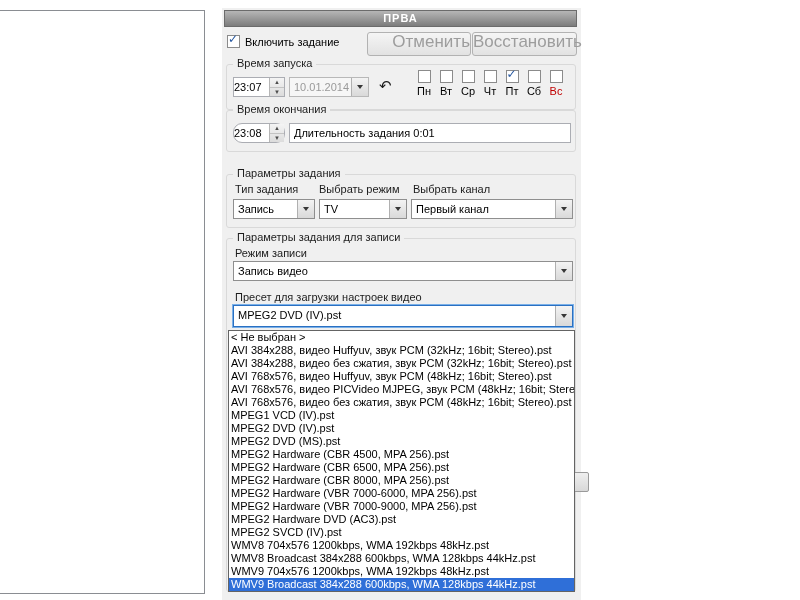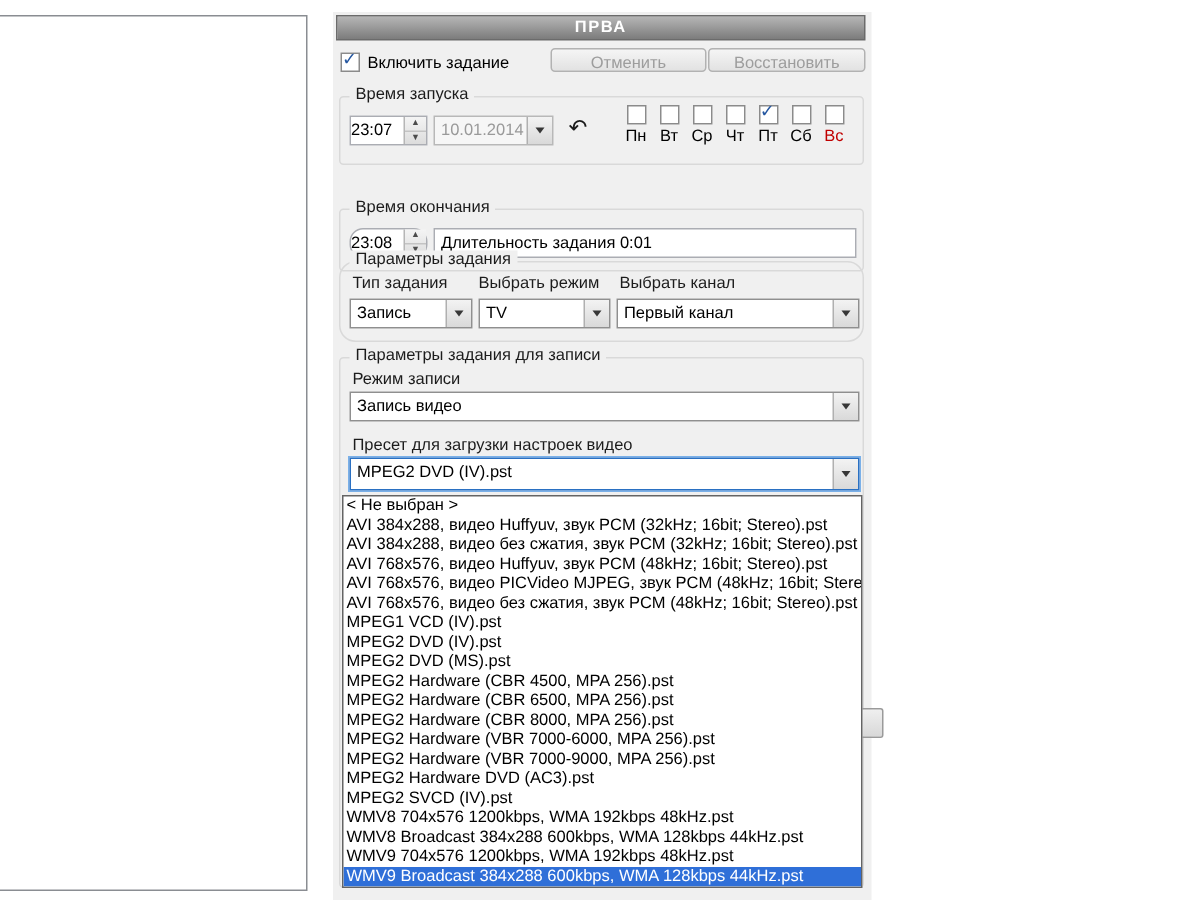--- a/index.html
+++ b/index.html
@@ -37,41 +37,41 @@
   }
   .cb .check{
     position:absolute;left:0px;top:-4px;font-size:12px;line-height:14px;
     color:#2456a0;font-weight:bold;
   }
 
   .enable-cb{position:absolute;left:5px;top:27px;}
   .enable-label{position:absolute;left:23px;top:28px;}
 
   .btn{
-    position:absolute;height:16px;
+    position:absolute;height:24px;
     background:linear-gradient(#f5f5f5,#e2e2e2);
     border:1px solid #b2b2b2;border-radius:3px;
-    color:#9d9d9d;text-align:center;line-height:18px;
-    font-size:11px;
+    color:#9d9d9d;text-align:right;line-height:18px;
+    font-size:17px;
   }
   .btn-cancel{left:145px;top:24px;width:104px;}
   .btn-restore{left:250px;top:24px;width:105px;}
 
   
   .group{
     position:absolute;border:1px solid #d9d9d9;border-radius:3px;
     background:transparent;
   }
   .group-label{
     position:absolute;top:-8px;left:6px;background:#f0f0f0;padding:0 4px;
     color:#1c1c1c;white-space:nowrap;
   }
   .g1{left:4px;top:56px;width:350px;height:46px;}
-  .g2{left:4px;top:131px;width:350px;height:42px;}
-  .g3{left:4px;top:166px;width:350px;height:54px;border-radius:11px;}
+  .g2{left:4px;top:102px;width:350px;height:42px;}
+  .g3{left:4px;top:166px;width:350px;height:54px;}
   .g4{left:4px;top:230px;width:350px;height:354px;}
 
   
   .spinner{
     position:absolute;height:20px;background:#ffffff;
     border:1px solid #abadb3;display:flex;
   }
   .spin-value{flex:1;line-height:18px;}
   .spin-buttons{
     width:15px;border-left:1px solid #b6b6b6;display:flex;flex-direction:column;

